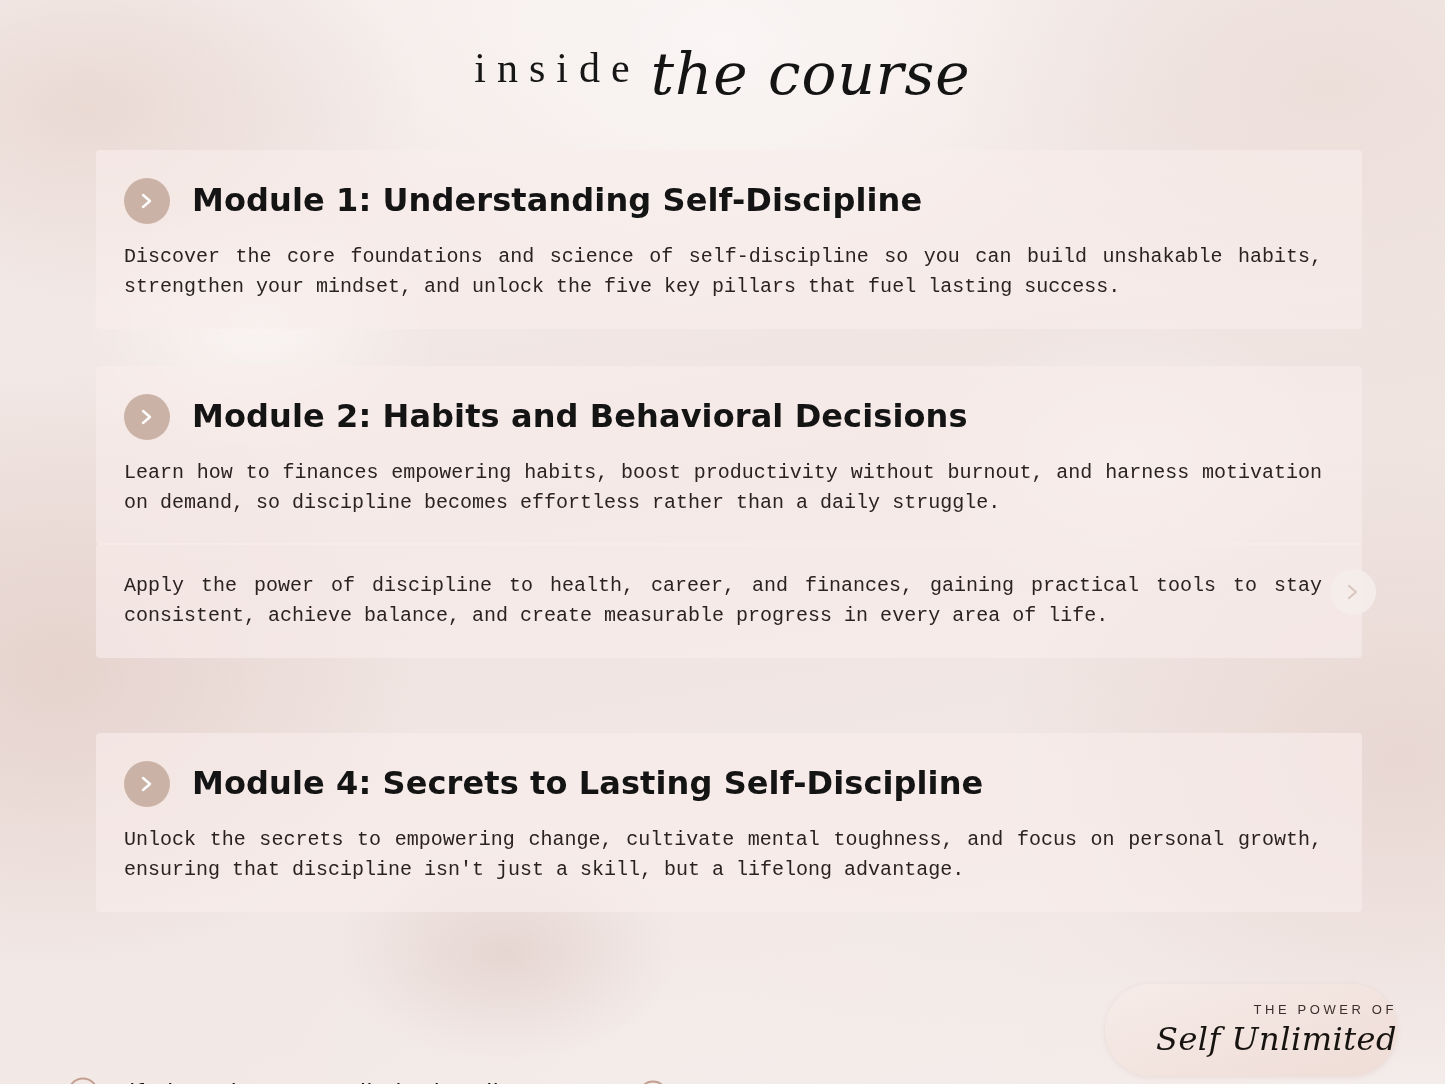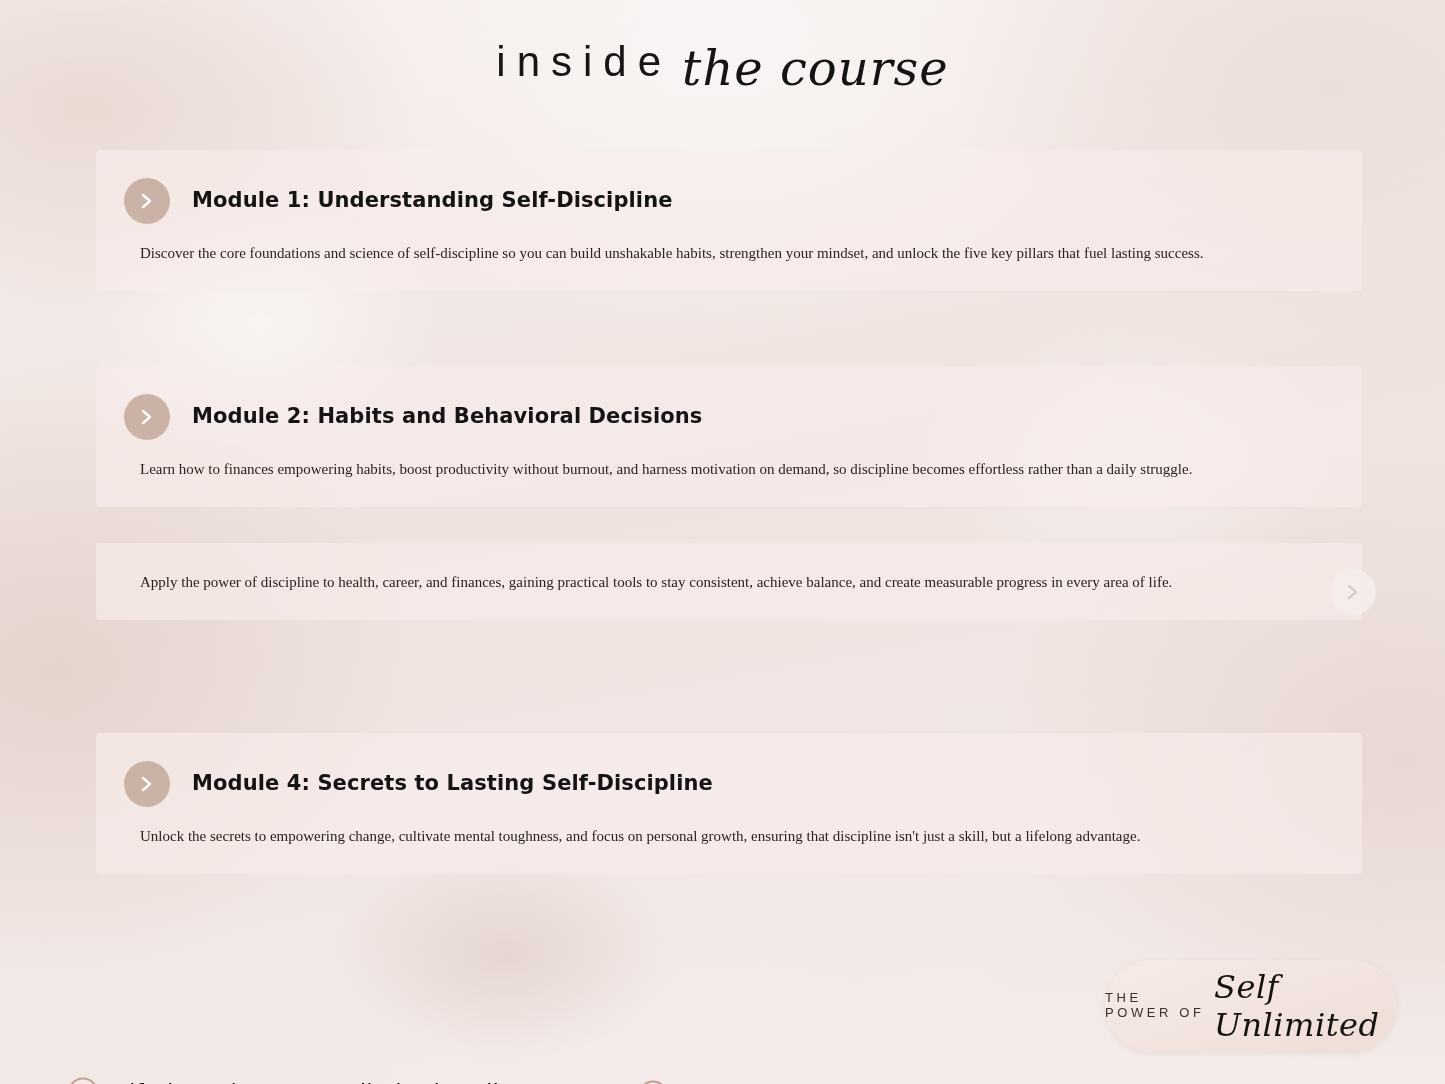--- a/index.html
+++ b/index.html
@@ -50,31 +50,31 @@
   
   .header {
     position: absolute;
     top: 34px;
     left: 0;
     width: 100%;
     text-align: center;
     white-space: nowrap;
   }
   .header .word-inside {
-    font-family: Liberation Sans, sans-serif;
+    font-family: Liberation Serif, serif;
     font-size: 42px;
     letter-spacing: 11px;
     color: #161616;
     font-weight: 400;
     vertical-align: middle;
   }
   .header .word-script {
     font-family: "DejaVu Serif", serif;
     font-style: italic;
-    font-size: 48px;
+    font-size: 58px;
     color: #141414;
     font-weight: 400;
     letter-spacing: 1px;
     margin-left: 10px;
     vertical-align: middle;
     position: relative;
     top: 6px;
   }
 
   
@@ -98,34 +98,33 @@
     border-radius: 50%;
     background: #cbb2a6;
     display: flex;
     align-items: center;
     justify-content: center;
     flex: 0 0 auto;
   }
   .chev svg { display: block; }
   .module h2 {
     font-family: "DejaVu Sans", sans-serif;
-    font-size: 21px;
+    font-size: 32px;
     font-weight: 700;
     color: #141414;
     letter-spacing: 0.1px;
     line-height: 1.1;
   }
   .module p {
-    font-family: Liberation Serif, serif;
-    font-size: 15px;
+    font-family: Liberation Mono, monospace;
+    font-size: 20px;
     line-height: 1.52;
     color: #2a2320;
     text-align: justify;
     padding-right: 12px;
-    margin-left: 16px;
   }
 
   #module-1 { top: 150px; }
   #module-2 { top: 366px; }
   #module-3 { top: 543px; }
   #module-4 { top: 733px; }
 
   
   .edge-chev {
     position: absolute;
@@ -166,27 +165,28 @@
     color: #15100e;
     letter-spacing: 0.1px;
   }
   #benefit-0 { left: 8px;   top: 0px; }
   #benefit-2 { left: 578px; top: 3px; }
 
   
   .logo {
     position: absolute;
     right: 48px;
-    bottom: 32px;
+    bottom: 8px;
     width: 292px;
     height: 92px;
     border-radius: 46px;
     background: linear-gradient(160deg, #f6ece8 0%, #efdcd6 100%);
     display: flex;
-    align-items: center;
+    flex-direction: column;
+    align-items: flex-end;
     justify-content: center;
     box-shadow: 0 1px 5px rgba(170,140,130,0.18);
   }
   .logo .top {
     font-family: "Liberation Sans", sans-serif;
     font-size: 13px;
     letter-spacing: 3.6px;
     color: #3a2f2b;
     margin-bottom: 3px;
   }

